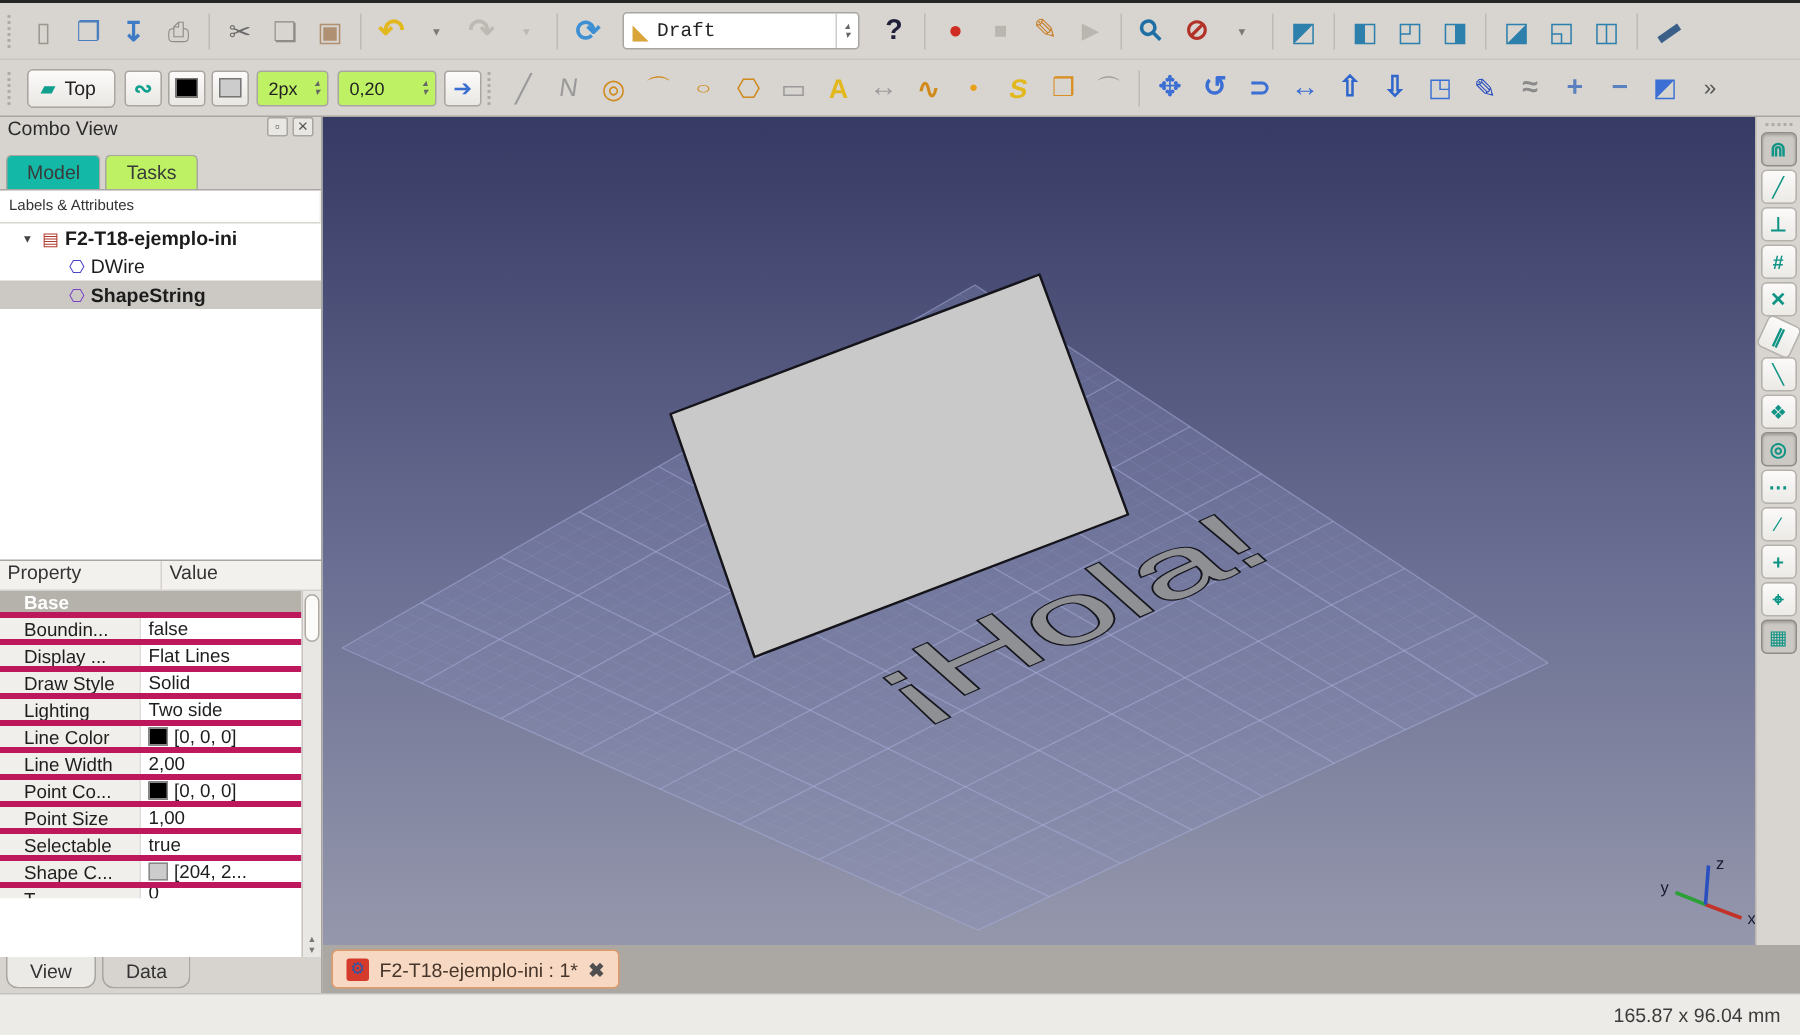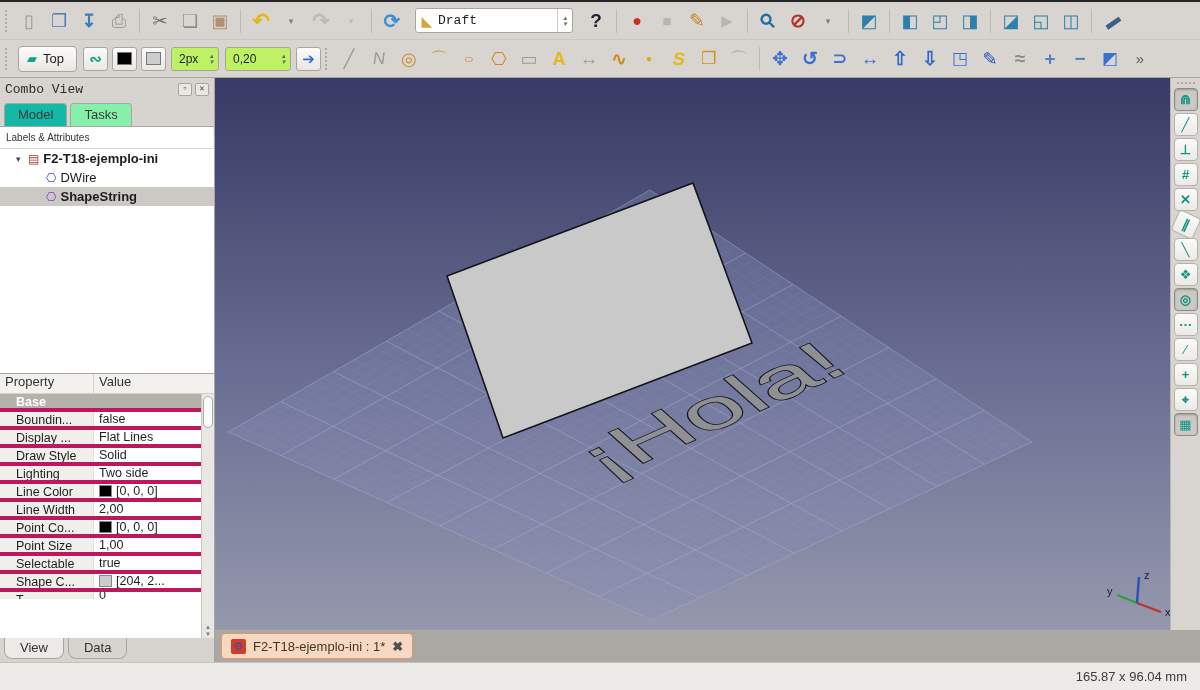--- a/index.html
+++ b/index.html
@@ -49,42 +49,42 @@
   .viewport { position:absolute; left:215px; top:78px; width:955px; height:552px; }
   .viewport svg { display:block; width:100%; height:100%; }
   .right-toolbar { position:absolute; left:1170px; top:78px; width:30px; height:552px; background:#d8d5d0;
                    border-left:1px solid #b9b6b1; }
   .snap-btn { display:block; width:24px; height:23px; line-height:21px; text-align:center; margin:2px auto;
               font-size:13px; color:#0f9485; background:linear-gradient(#fbfaf9,#eceae6);
               border:1px solid #b5b2ad; border-radius:4px; }
   .snap-btn.pressed { background:#ccc9c4; border-color:#8f8c87; box-shadow:inset 0 1px 2px rgba(0,0,0,.25); }
 
   
-  .panel-head { height:23px; display:flex; align-items:center; justify-content:space-between; padding:0 5px;font-family:Liberation Mono, monospace; }
+  .panel-head { height:23px; display:flex; align-items:flex-start; justify-content:space-between; padding:0 5px; }
   .panel-title { font-size:13px; color:#2b2b2b; }
   .win-btns { display:flex; gap:3px; }
   .win-btns i { width:14px; height:13px; line-height:11px; text-align:center; font-style:normal; font-size:9px;
                 color:#555; background:#e9e7e3; border:1px solid #a9a6a1; border-radius:2px; }
   .cv-tabs { display:flex; padding:2px 4px 0 4px; height:25px; }
-  .cv-tab { padding:3px 13px 4px 13px; font-size:13px; background:#86efac; border:1px solid #a9a6a1;
+  .cv-tab { padding:3px 13px 4px 13px; font-size:13px; background:#bef264; border:1px solid #a9a6a1;
             border-bottom:none; border-radius:4px 4px 0 0; margin-right:3px; color:#3a3a3a; }
   .cv-tab.active { background:#14b8a6; position:relative; top:0; font-weight:normal; }
   .tree-box { height:248px; background:#fff; border-top:1px solid #a9a6a1; border-bottom:1px solid #a9a6a1; }
   .tree-head { height:22px; line-height:21px; padding-left:6px; border-bottom:1px solid #d8d5d0;
                border-right:1px solid #eee; font-size:10px; color:#333; }
   .titem { height:19px; display:flex; align-items:center; font-size:13px; color:#1c1c1c; white-space:nowrap; }
   .titem.selected { background:#ccc9c4; }
   .titem .exp { font-size:9px; color:#444; width:12px; }
   .titem .ticon { font-size:12px; margin-right:4px; font-style:normal; }
   .titem.bold .tlabel { font-weight:bold; }
 
   .prop-box { flex:1; position:relative; background:#fff; overflow:hidden; }
   .prop-head { height:20px; display:flex; background:#f3f1ee; border-bottom:1px solid #d5d2cd; font-size:13px;
                color:#333; }
-  .prop-head .pcol { width:94px; padding-left:5px; border-right:1px solid #d5d2cd; }
+  .prop-head .pcol { width:108px; padding-left:5px; border-right:1px solid #d5d2cd; }
   .prop-head span:last-child { padding-left:5px; }
   .prop-rows { margin-right:13px; }
   .prow { height:18px; display:flex; font-size:12.5px; border-bottom:4px solid #be185d; color:#1e1e1e; }
   .prow.group { background:#b5b2ac; color:#fff; font-weight:bold; padding-left:16px; line-height:17px; }
   .prow .pname { width:94px; padding-left:16px; background:#f1efeb; border-right:1px solid #e0ded9;
                  overflow:hidden; white-space:nowrap; line-height:17px; }
   .prow .pval { flex:1; padding-left:5px; line-height:17px; display:flex; align-items:center;
                 overflow:hidden; white-space:nowrap; }
   .swatch-sm { width:13px; height:12px; border:1px solid #888; display:inline-block; margin-right:4px; }
   .prow.cutoff { height:7px; overflow:hidden; border-bottom:none; }

